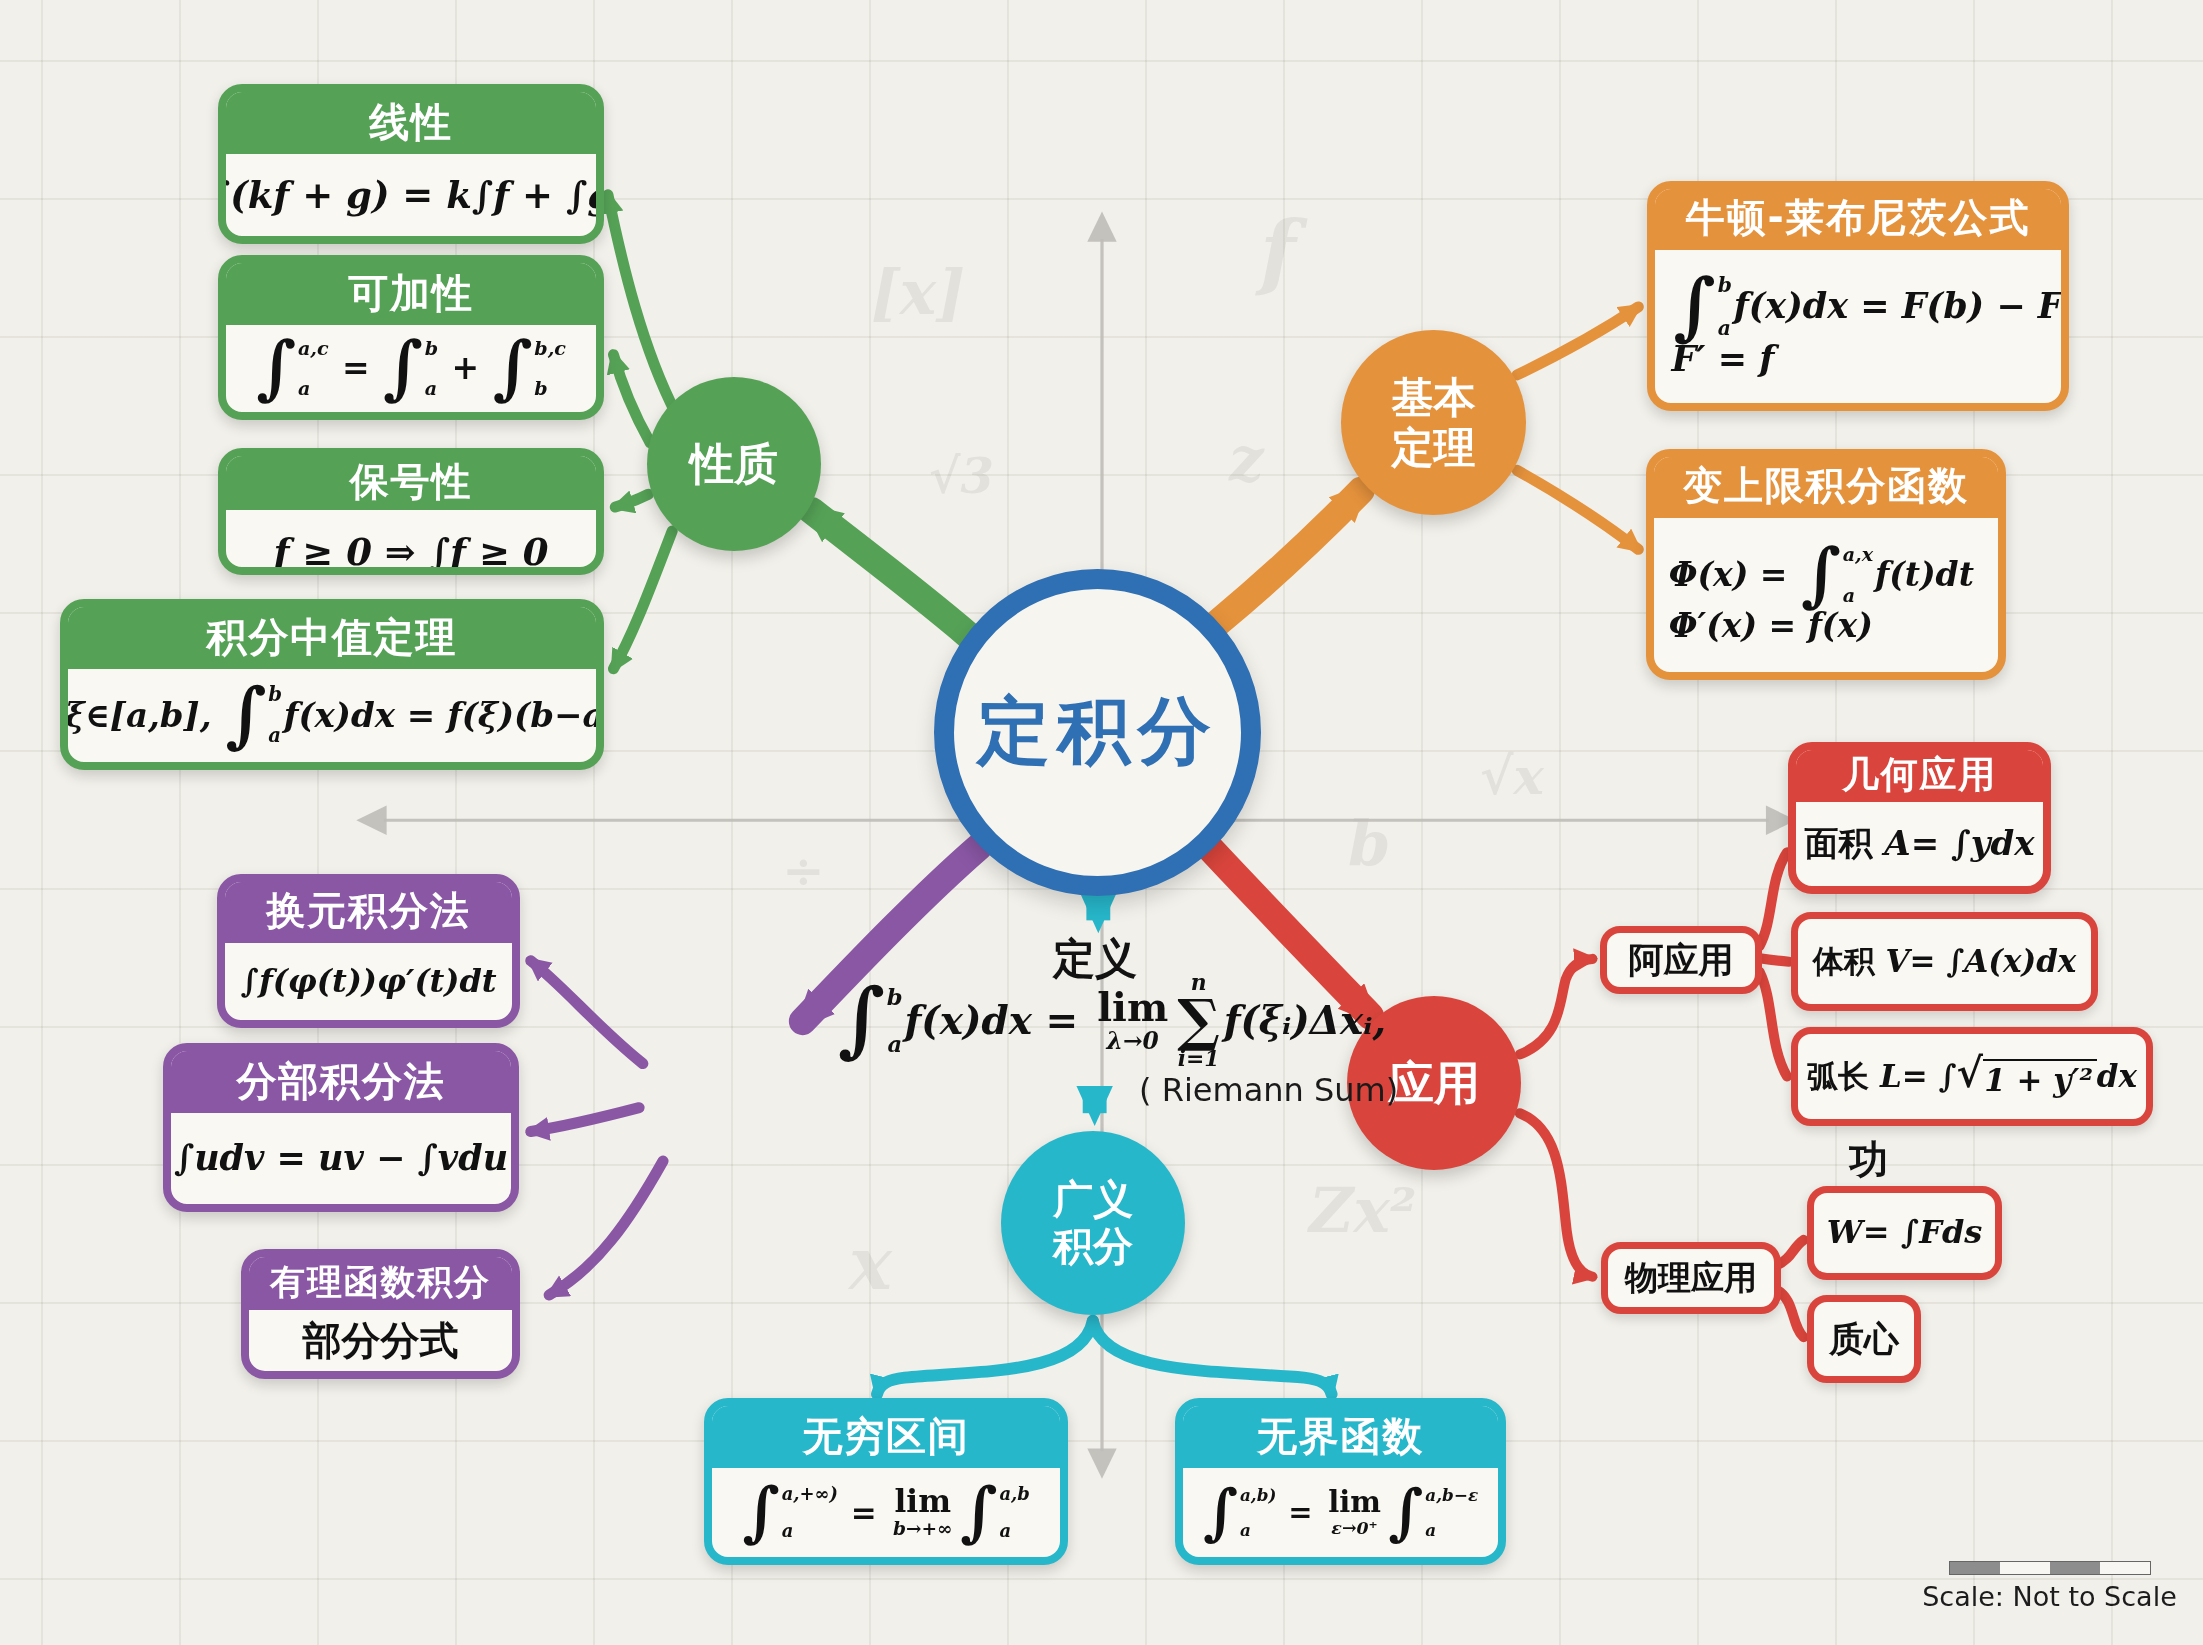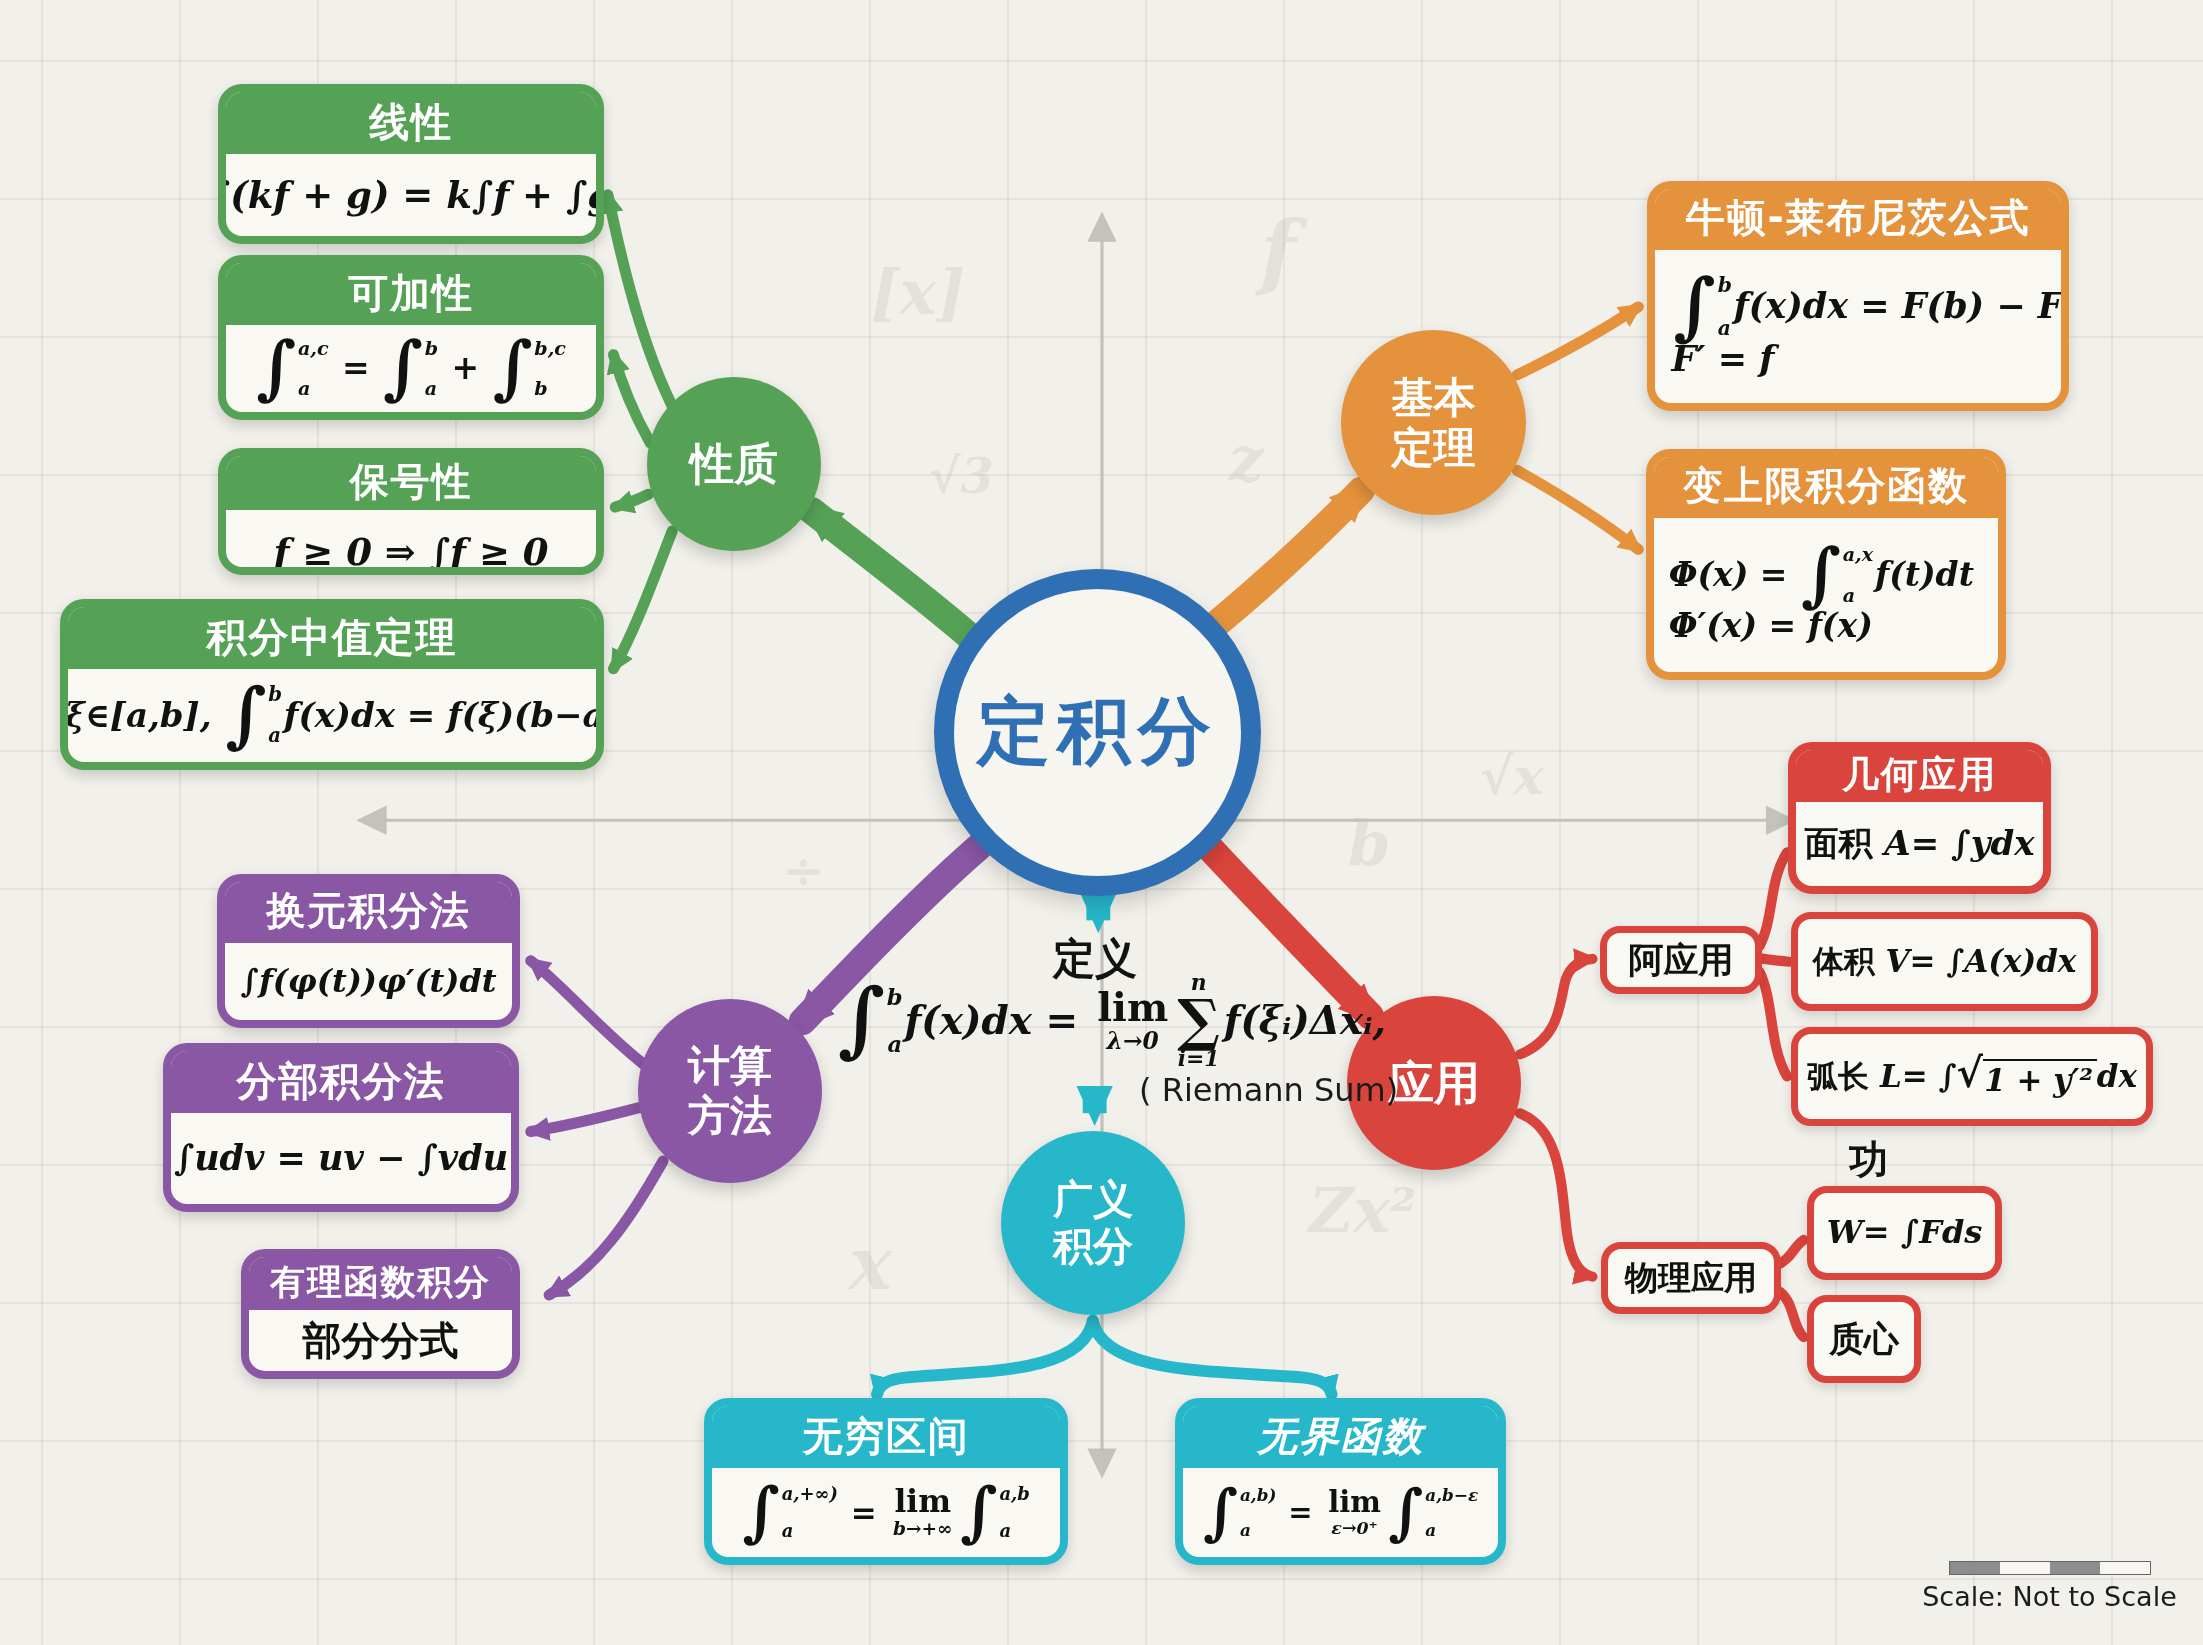--- a/index.html
+++ b/index.html
@@ -201,24 +201,20 @@
   <div class="center-node" style="left:934px;top:569px;width:327px;height:327px;">
     <span>定积分</span>
   </div>
   <div class="cnode" style="left:647px;top:377px;width:174px;height:174px;font-size:44px;background:var(--green,#55a257);">
     <span>性质</span>
   </div>
   <div class="cnode" style="left:1341px;top:330px;width:185px;height:185px;font-size:42px;background:var(--orange,#e5923c);">
     <span>基本
 定理</span>
   </div>
-  <div class="cnode" style="left:638px;top:999px;width:184px;height:184px;font-size:42px;background:var(--purple,#8a57a5);">
-    <span>计算
-方法</span>
-  </div>
   <div class="cnode" style="left:1347px;top:996px;width:174px;height:174px;font-size:46px;background:var(--red,#d9453c);">
     <span>应用</span>
   </div>
   <div class="cnode" style="left:1001px;top:1131px;width:184px;height:184px;font-size:40px;background:var(--cyan,#27b7cb);">
     <span>广义
 积分</span>
   </div>
 
   <div class="free-label" style="left:1003px;top:931px;width:184px;font-size:42px;">定义</div>
   <div class="free-label" style="left:808px;top:972px;width:606px;display:flex;justify-content:center;">
@@ -311,21 +307,21 @@
     <span class="cjk-strong" style="font-size:35px;">质心</span>
   </div>
 
   <div class="tbox cyan" style="left:704px;top:1398px;width:364px;height:167px;">
     <div class="hd" style="font-size:40px;">无穷区间</div>
     <div class="bd">
         <span class="fm" style="font-size:31px;"><span class="fm-int"><span class="int-s">∫</span><span class="int-lims"><span class="int-sup">a,+∞)</span><span class="int-sub">a</span></span></span><span class="fm-t"> = </span><span class="fm-lim"><span class="lim-t">lim</span><span class="lim-u">b→+∞</span></span><span class="fm-int"><span class="int-s">∫</span><span class="int-lims"><span class="int-sup">a,b</span><span class="int-sub">a</span></span></span></span>
       </div>
   </div>
   <div class="tbox cyan" style="left:1175px;top:1398px;width:331px;height:167px;">
-    <div class="hd" style="font-size:40px;font-style:italic;">无界函数</div>
+    <div class="hd" style="font-size:40px;">无界函数</div>
     <div class="bd">
         <span class="fm" style="font-size:29px;"><span class="fm-int"><span class="int-s">∫</span><span class="int-lims"><span class="int-sup">a,b)</span><span class="int-sub">a</span></span></span><span class="fm-t"> = </span><span class="fm-lim"><span class="lim-t">lim</span><span class="lim-u">ε→0⁺</span></span><span class="fm-int"><span class="int-s">∫</span><span class="int-lims"><span class="int-sup">a,b−ε</span><span class="int-sub">a</span></span></span></span>
       </div>
   </div>
 
   <div class="scalebar" style="left:1949px;top:1561px;width:202px;height:13.8px;">
     <div style="width:25%;background:#8d8d8d;"></div>
     <div style="width:25%;background:#f7f6f2;"></div>
     <div style="width:25%;background:#8d8d8d;"></div>
     <div style="width:25%;background:#f7f6f2;"></div>

